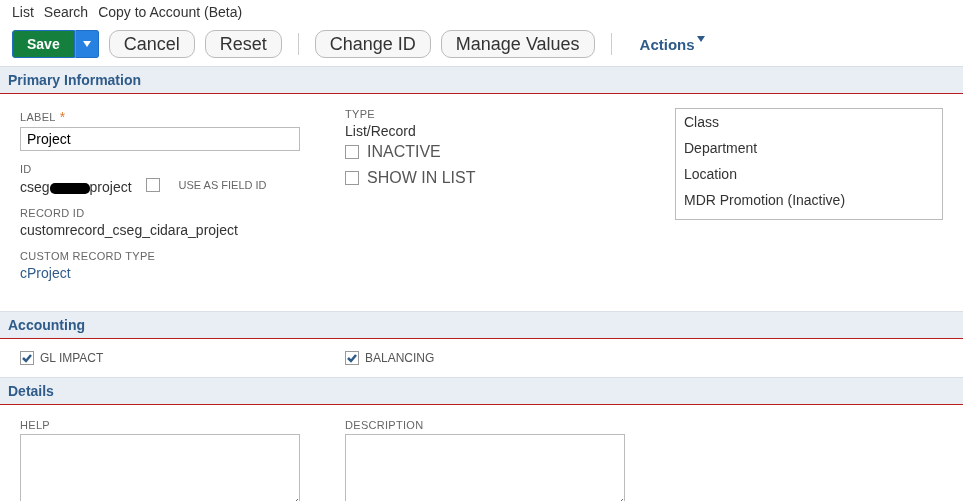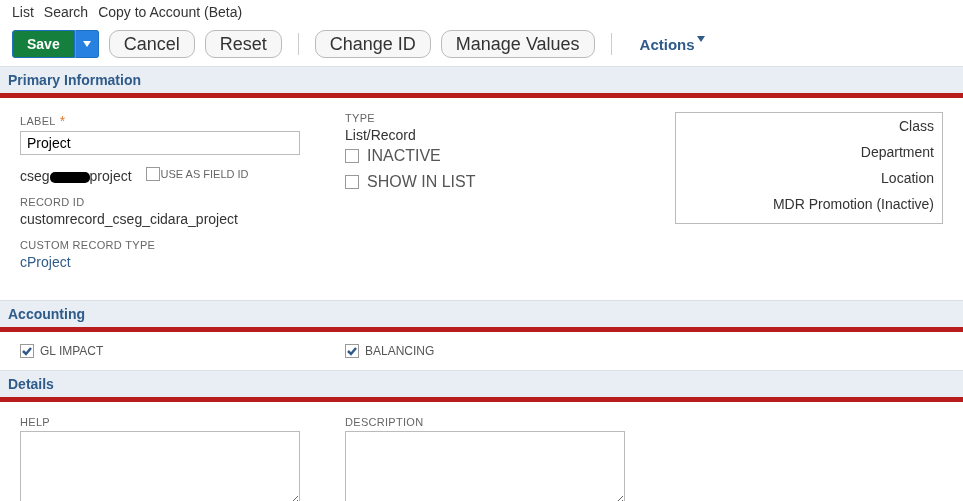--- a/index.html
+++ b/index.html
@@ -92,21 +92,21 @@
     cursor: pointer;
     display: inline-flex;
     align-items: flex-start;
     gap: 2px;
     margin-left: 12px;
   }
   .actions-link svg { fill: #2f5b8a; }
   .section-bar {
     background: #e9eef4;
     border-top: 1px solid #d9dfe6;
-    border-bottom: 5px solid #b91c1c;
+    border-bottom: 1px solid #b91c1c;
     padding: 5px 8px;
     font-size: 14px;
     font-weight: 600;
     color: #2f5b8a;
     margin: 0 -12px;
   }
   .section-body {
     padding: 14px 8px 18px 8px;
   }
   .cols {
@@ -146,21 +146,21 @@
     display: inline-block;
     width: 40px;
     height: 11px;
     background: #000;
     vertical-align: middle;
     border-radius: 5px;
   }
   .inline-check {
     display: inline-flex;
     align-items: center;
-    gap: 1px;
+    gap: 19px;
     margin-left: 10px;
     font-size: 11px;
     color: #666;
   }
   .check {
     width: 14px;
     height: 14px;
     border: 1px solid #999;
     background: #fff;
     display: inline-flex;
@@ -186,21 +186,20 @@
   }
   .filtered-list {
     border: 1px solid #bbb;
     height: 112px;
     overflow-y: scroll;
     font-size: 14px;
   }
   .filtered-list div {
     padding: 5px 8px;
     cursor: pointer;
-    text-align: right;
   }
   .textarea {
     width: 280px;
     height: 74px;
     border: 1px solid #bbb;
     resize: both;
     padding: 4px;
     font-family: inherit;
     font-size: 14px;
   }
@@ -252,20 +251,21 @@
 
 <div class="section-bar">Primary Information</div>
 <div class="section-body">
   <div class="cols">
     <div class="col1">
       <div class="field-group">
         <div class="field-label req">LABEL</div>
         <input class="text-input" value="Project" style="">
       </div>
       <div class="field-group">
+        <div class="field-label">ID</div>
         <span class="static-val">
           <span>cseg</span><span class="redact"></span><span>project</span>
         </span>
         <span class="inline-check">
           <span class="check"></span>
           <span>USE AS FIELD ID</span>
         </span>
       </div>
       <div class="field-group">
         <div class="field-label">RECORD ID</div>

